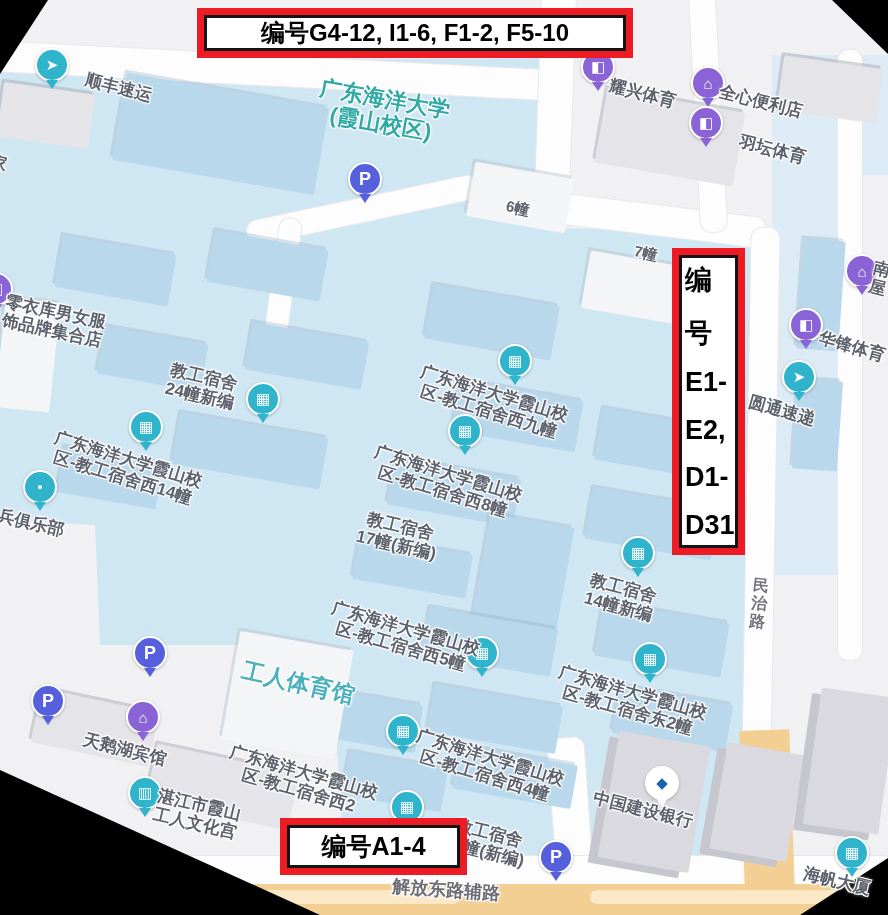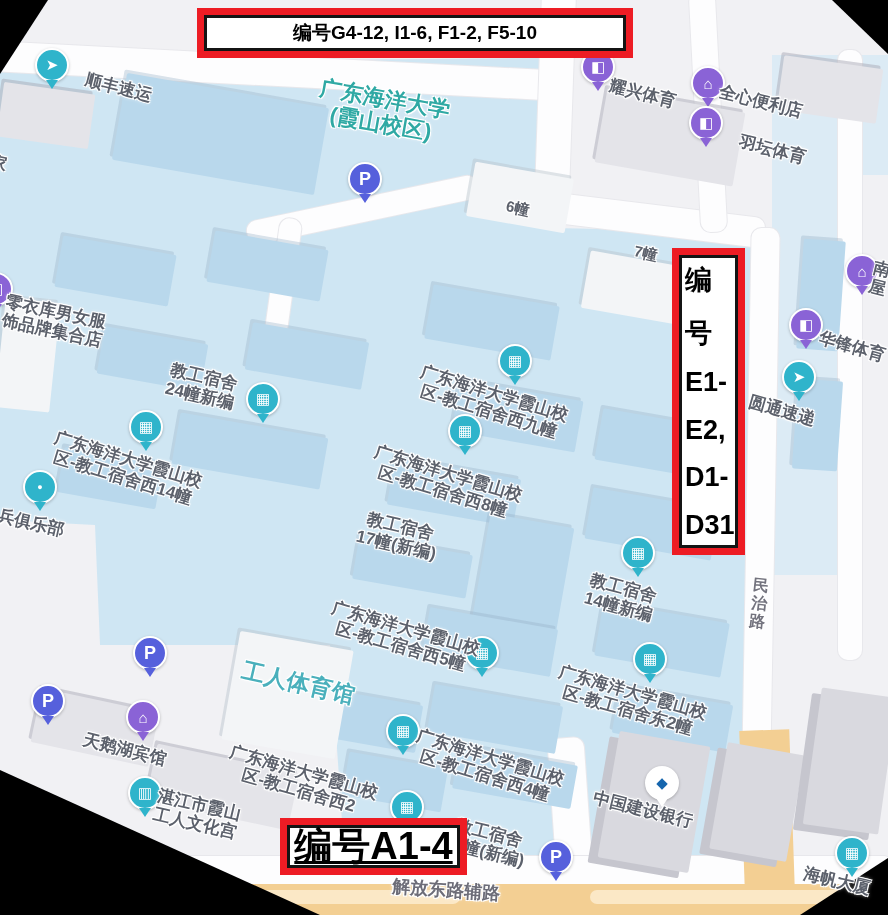--- a/index.html
+++ b/index.html
@@ -34,23 +34,23 @@
     display:flex;align-items:center;justify-content:center;color:#fff;font-size:15px;
     box-shadow:0 1px 3px rgba(0,0,0,.25);}
   .pin-tail{width:0;height:0;margin:-2px auto 0;border-left:6px solid transparent;
     border-right:6px solid transparent;border-top:9px solid #000;}
   
   .anno{position:absolute;background:#ed1c24;padding:7px;box-sizing:border-box;z-index:30;}
   .anno-inner{background:#fff;border:3px solid #141414;color:#000;height:100%;box-sizing:border-box;
     display:flex;align-items:center;justify-content:center;white-space:nowrap;
     font-weight:600;letter-spacing:0px;}
   #anno-top{left:197px;top:8px;width:436px;height:50px;}
-  #anno-top .anno-inner{font-size:19px;}
+  #anno-top .anno-inner{font-size:24px;}
   #anno-bottom{left:280px;top:818px;width:187px;height:57px;}
-  #anno-bottom .anno-inner{font-size:38px;text-decoration:underline;}
+  #anno-bottom .anno-inner{font-size:25px;}
   #anno-right{left:672px;top:248px;width:73px;height:307px;}
   #anno-right .anno-inner{flex-direction:column;align-items:flex-start;justify-content:space-between;
     font-size:27px;padding:4px 3px;}
 </style>
 </head>
 <body>
 
 <div id="stage">
 
   <div class="layer" id="campus"></div>

